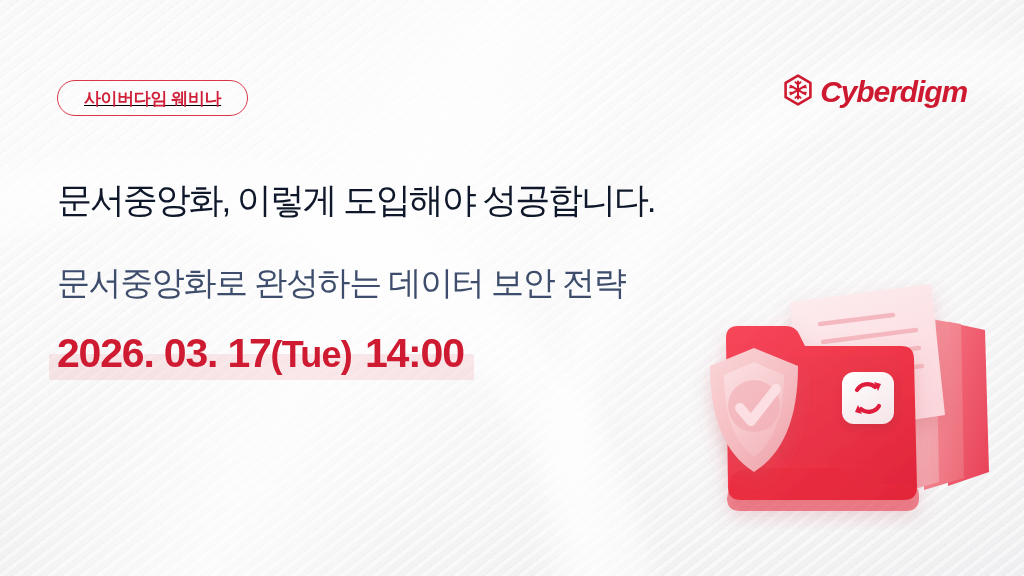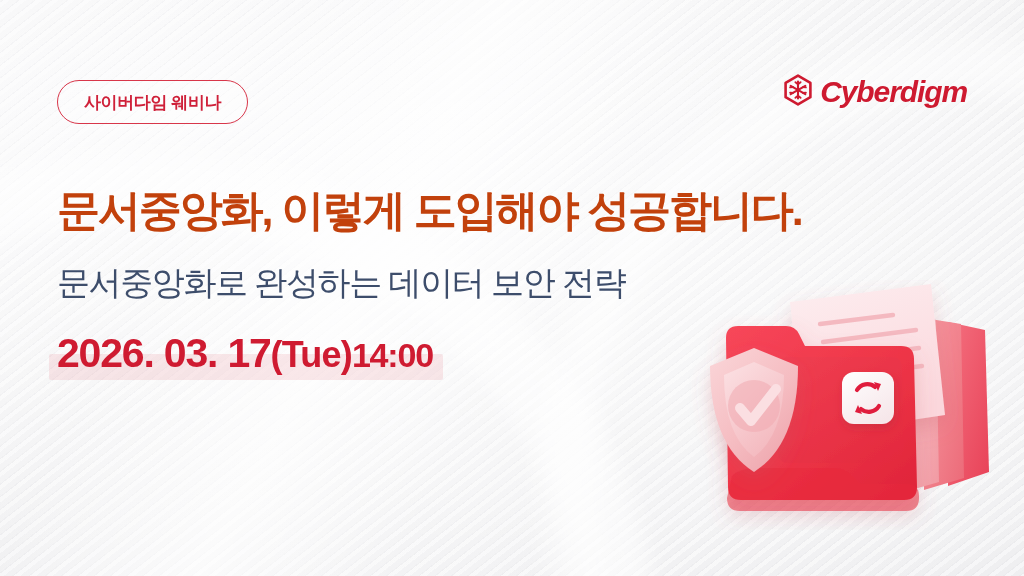--- a/index.html
+++ b/index.html
@@ -80,29 +80,30 @@
   .content {
     position: absolute;
     inset: 0;
   }
 
   
   .badge {
     position: absolute;
     left: 57px;
     top: 80px;
-    height: 44px;
+    height: 36px;
     padding: 0 26px;
     display: flex;
     align-items: center;
     justify-content: center;
     border: 1.6px solid #d8364a;
     border-radius: 999px;
     box-sizing: border-box;
     background: rgba(255,255,255,0.25);
+    text-decoration: underline;
   }
   .badge-label {
     font-size: 17px;
     font-weight: 700;
     color: #cf2039;
     letter-spacing: -0.4px;
     white-space: nowrap;
   }
 
   
@@ -122,23 +123,23 @@
     color: #ce1a30;
     letter-spacing: -1.1px;
     line-height: 1;
   }
 
   
   .title {
     position: absolute;
     left: 57px;
     top: 157px;
-    font-size: 43px;
-    font-weight: 700;
-    color: #c2410c;
+    font-size: 35px;
+    font-weight: 400;
+    color: #0f172a;
     letter-spacing: -2.1px;
     line-height: 1.16;
     white-space: nowrap;
   }
   .subtitle {
     position: absolute;
     left: 57px;
     top: 236px;
     font-size: 33px;
     font-weight: 400;
@@ -170,21 +171,21 @@
   }
   .date-main, .date-day, .date-time {
     position: relative;
     z-index: 1;
     color: #cf1b31;
     font-weight: 800;
     letter-spacing: -1.2px;
   }
   .date-main { font-size: 41px; }
   .date-day  { font-size: 36px; letter-spacing: -0.8px; }
-  .date-time { font-size: 34px; }
+  .date-time { font-size: 41px; margin-left: 13px; }
 
   
   .illus {
     position: absolute;
     left: 648px;
     top: 280px;
     width: 360px;
     height: 250px;
   }
   .illus svg { display: block; }

